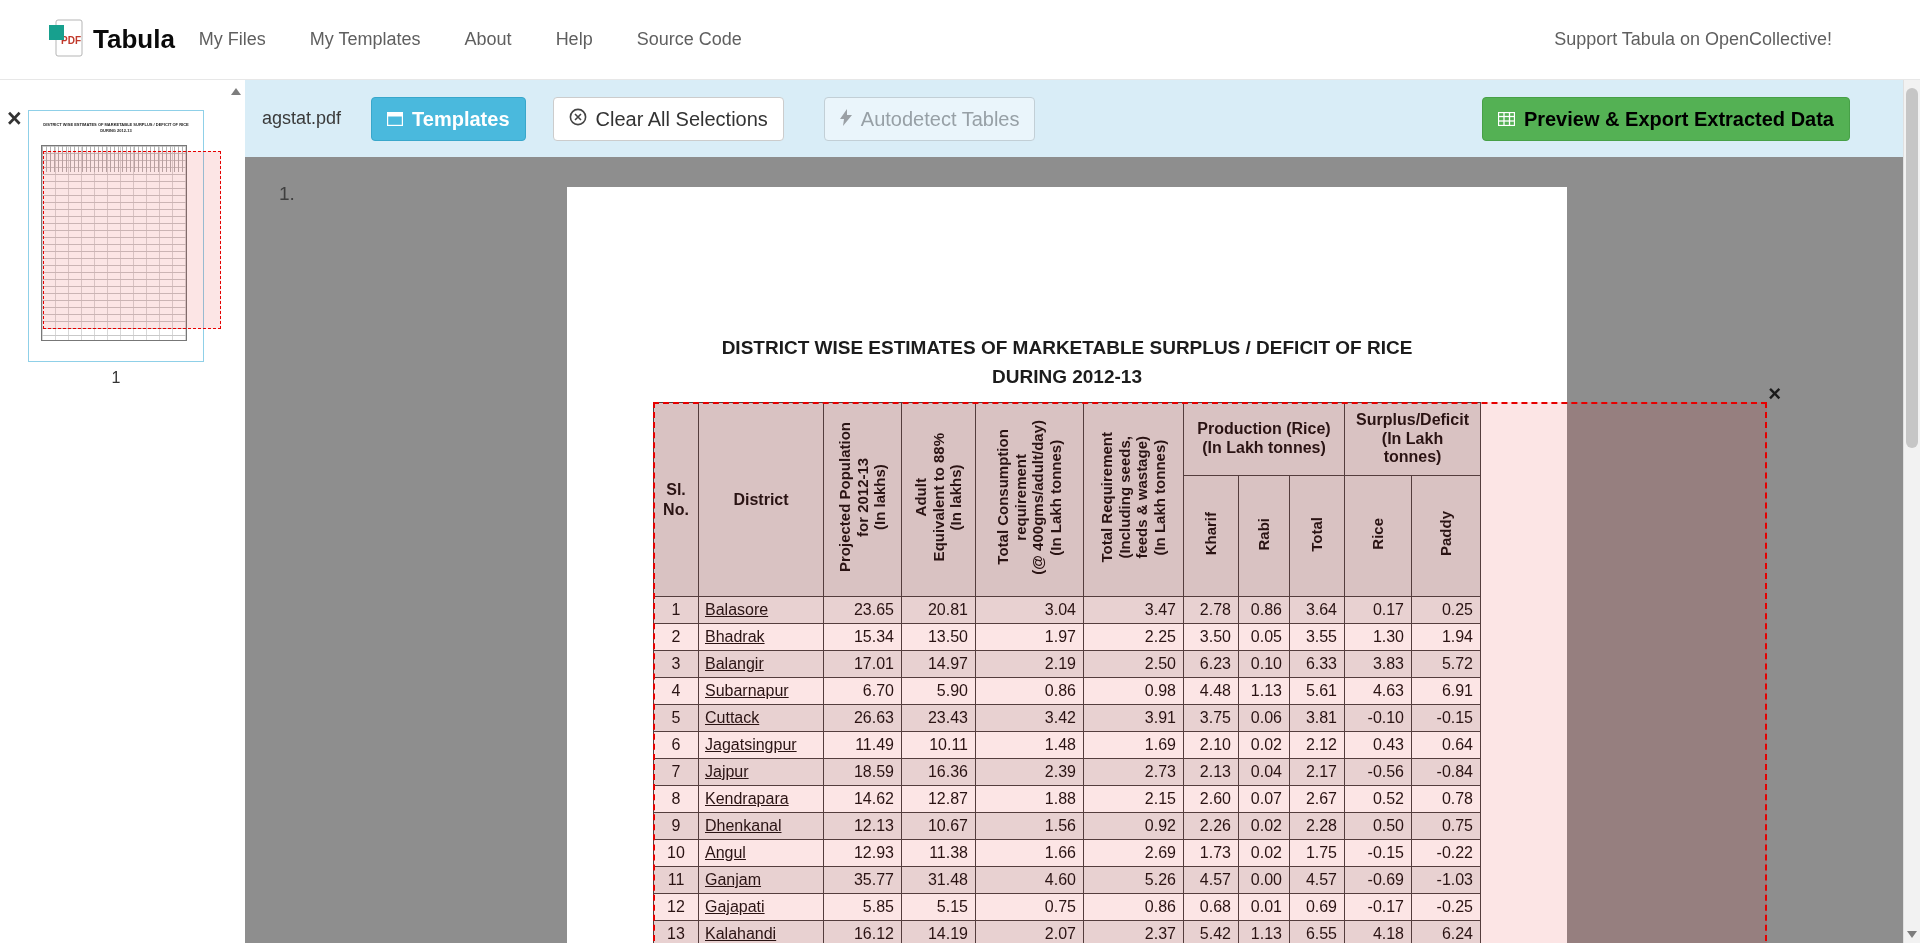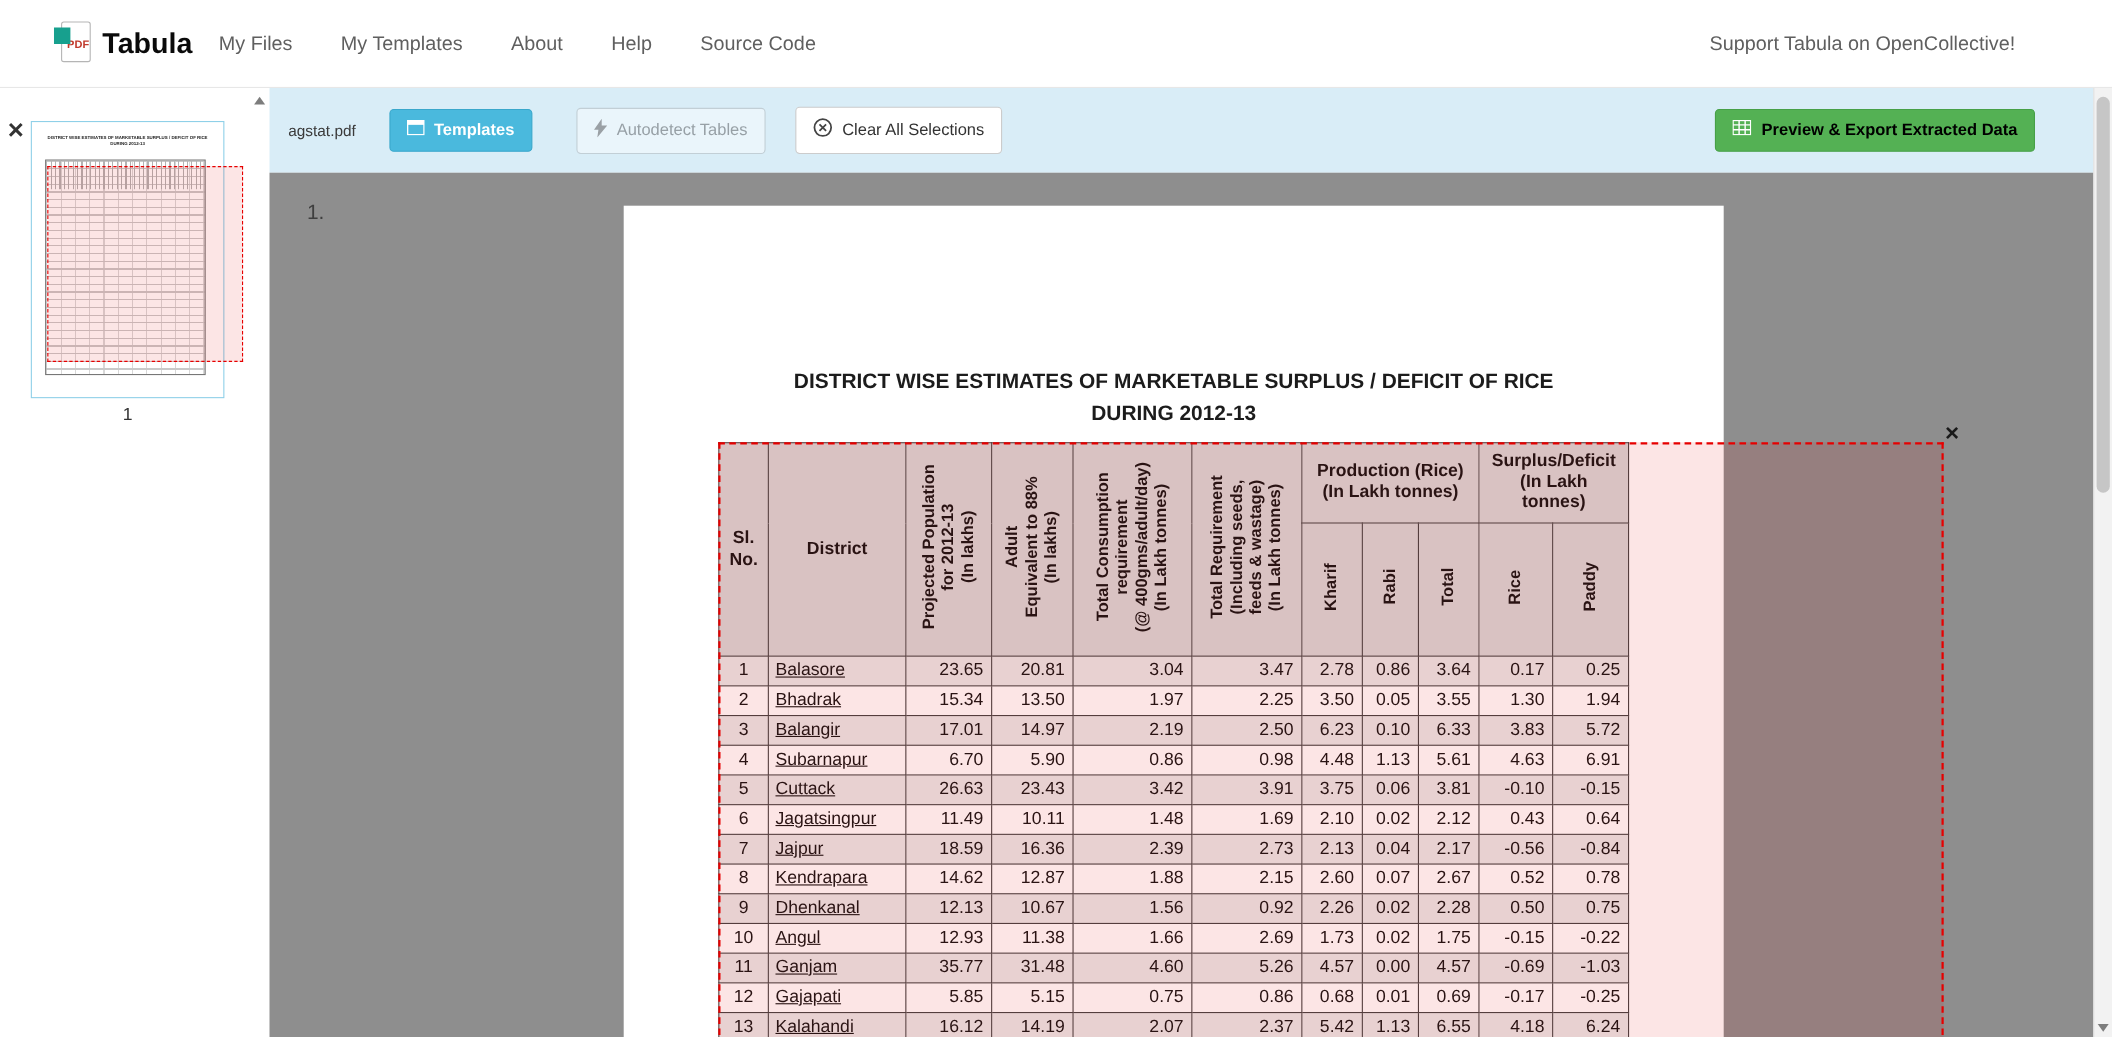--- a/index.html
+++ b/index.html
@@ -64,24 +64,24 @@
   .tri-up   { width: 0; height: 0; border-left: 5px solid transparent; border-right: 5px solid transparent; border-bottom: 7px solid #7d7d7d; }
   .tri-down { width: 0; height: 0; border-left: 5px solid transparent; border-right: 5px solid transparent; border-top: 7px solid #7d7d7d; }
 
   
   .main { flex: 1; display: flex; flex-direction: column; position: relative; }
 
   .toolbar {
     height: 77px; background: var(--toolbar-bg, #d9edf7);
     display: flex; align-items: center; padding-left: 17px; flex-shrink: 0;
   }
-  .filename { font-size: 14px; color: #3a3a3a; margin-right: 30px; }
+  .filename { font-size: 18px; color: #3a3a3a; margin-right: 30px; }
   .btn {
     display: inline-flex; align-items: center; gap: 9px; border-radius: 4px;
-    font-size: 15px; padding: 9px 15px; border: 1px solid transparent; cursor: pointer;
+    font-size: 20px; padding: 9px 15px; border: 1px solid transparent; cursor: pointer;
     font-family: "Liberation Sans", sans-serif; line-height: 1.2; white-space: nowrap;
   }
   .btn-templates { background: var(--templates-blue, #4ab9dd); border-color: #39a7cb; color: #fff; font-weight: bold; }
   .btn-clear { background: #fff; border-color: #cccccc; color: #333; margin-left: 27px; }
   .btn-autodetect { background: rgba(255,255,255,0.45); border-color: #c2cfd6; color: #97a0a6; margin-left: 40px; cursor: default; }
   .btn-export { background: var(--export-green, #54b154); border-color: #47a047; color: #000000; font-weight: bold; margin-left: auto; margin-right: 70px; }
 
   
   .doc-area { flex: 1; position: relative; background: var(--doc-bg, #8e8e8e); overflow: hidden; }
   .page-label { position: absolute; left: 34px; top: 26px; font-size: 19px; color: #3f3f3f; }
@@ -179,37 +179,37 @@
       <button class="btn btn-templates">
         <span>
           <svg width="16" height="14" viewBox="0 0 16 14">
             <rect x="0.5" y="0.5" width="15" height="13" fill="none" stroke="#fff" stroke-width="1.4"></rect>
             <rect x="0.5" y="0.5" width="15" height="4" fill="#fff"></rect>
           </svg>
         </span>
         <span>Templates</span>
       </button>
 
-      <button class="btn btn-autodetect" aria-disabled="true">
-        <span>
-          <svg width="12" height="17" viewBox="0 0 12 17">
-            <path d="M7 0 L0 10 L4 10 L3 17 L12 6 L7 6 Z" fill="#9aa0a5"></path>
-          </svg>
-        </span>
-        <span>Autodetect Tables</span>
-      </button>
-
       <button class="btn btn-clear">
         <span>
           <svg width="18" height="18" viewBox="0 0 18 18">
             <circle cx="9" cy="9" r="7.6" fill="none" stroke="#444" stroke-width="1.6"></circle>
             <path d="M6 6 L12 12 M12 6 L6 12" stroke="#444" stroke-width="1.6"></path>
           </svg>
         </span>
         <span>Clear All Selections</span>
+      </button>
+
+      <button class="btn btn-autodetect" aria-disabled="true">
+        <span>
+          <svg width="12" height="17" viewBox="0 0 12 17">
+            <path d="M7 0 L0 10 L4 10 L3 17 L12 6 L7 6 Z" fill="#9aa0a5"></path>
+          </svg>
+        </span>
+        <span>Autodetect Tables</span>
       </button>
 
       <button class="btn btn-export">
         <span>
           <svg width="17" height="14" viewBox="0 0 17 14">
             <rect x="0.5" y="0.5" width="16" height="13" fill="none" stroke="#fff" stroke-width="1.3"></rect>
             <line x1="0.5" y1="4.5" x2="16.5" y2="4.5" stroke="#fff" stroke-width="1.3"></line>
             <line x1="0.5" y1="9" x2="16.5" y2="9" stroke="#fff" stroke-width="1.3"></line>
             <line x1="6" y1="0.5" x2="6" y2="13.5" stroke="#fff" stroke-width="1.3"></line>
             <line x1="11.5" y1="0.5" x2="11.5" y2="13.5" stroke="#fff" stroke-width="1.3"></line>

